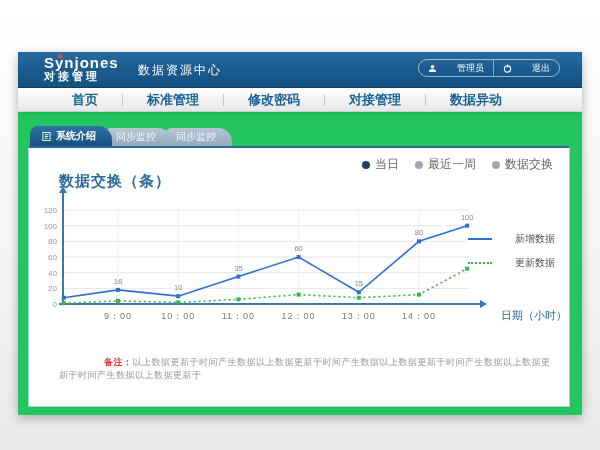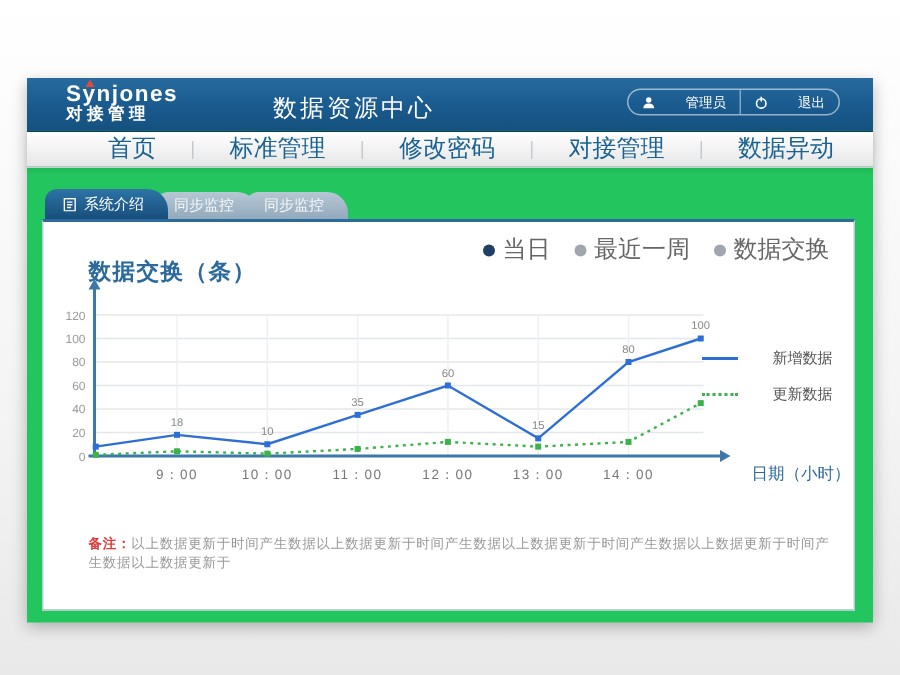--- a/index.html
+++ b/index.html
@@ -12,70 +12,70 @@
 
   
   .hdr { position:absolute; left:0; top:0; width:100%; height:36px;
     background:linear-gradient(180deg,#276b9e 0%,#1a5a8e 55%,#14517e 100%);
     border-bottom:1px solid #0e3f63; }
   .logo { position:absolute; left:26px; top:3px; color:#fff; line-height:1.05; }
   .logo .l1 { font-size:15px; font-weight:bold; letter-spacing:1px; position:relative;}
   .logo .l1 .spark { position:absolute; left:13px; top:-2px; width:0; height:0;
     border-left:3px solid transparent; border-right:3px solid transparent; border-bottom:5px solid #e04b3a;}
   .logo .l2 { font-size:11px; font-weight:bold; letter-spacing:3px; }
-  .hdr-title { position:absolute; left:120px; top:10px; color:#fff; font-size:16px; letter-spacing:2px;margin-left:44px; }
+  .hdr-title { position:absolute; left:120px; top:10px; color:#fff; font-size:12px; letter-spacing:2px; }
   .hdr-actions { position:absolute; right:22px; top:7px; height:18px; display:flex; align-items:center;
     border:1px solid rgba(255,255,255,.55); border-radius:10px; color:#fff; font-size:9px; }
   .hdr-actions .act { display:flex; align-items:center; gap:20px; padding:0 9px; height:100%; cursor:pointer; }
   .hdr-actions .act + .act { border-left:1px solid rgba(255,255,255,.45); }
   .hdr-actions svg { display:block; }
 
   
   .nav { position:absolute; left:0; top:36px; width:100%; height:24px;
     background:linear-gradient(180deg,#ffffff,#e6e6e6); border-bottom:1px solid #c9ced2;
     display:flex; align-items:center; padding-left:30px;
     box-shadow:0 2px 3px rgba(0,0,0,.08); }
-  .nav .item { color:#1a6292; font-size:16px; font-weight:normal; padding:0 24px; cursor:pointer; white-space:nowrap;text-align:center; }
+  .nav .item { color:#1a6292; font-size:13px; font-weight:bold; padding:0 24px; cursor:pointer; white-space:nowrap;text-align:center; }
   .nav .sep { width:1px; height:12px; background:#c5c9cd; }
 
   
   .tabs { position:absolute; left:12px; top:74px; height:20px; display:flex; align-items:flex-end; }
   .tab { height:20px; display:flex; align-items:center; gap:5px; font-size:10px;
     padding:0 16px 0 12px; border-radius:8px 14px 0 0; cursor:pointer; white-space:nowrap; }
-  .tab.active { background:linear-gradient(180deg,#2d74a8,#174e7b); color:#fff; font-weight:normal; z-index:3; }
+  .tab.active { background:linear-gradient(180deg,#2d74a8,#174e7b); color:#fff; font-weight:bold; z-index:3; }
   .tab.inactive { background:linear-gradient(180deg,#b7c7d4,#92aabd); color:#f3f7fa; margin-left:-8px; z-index:2; height:18px; }
   .tab.inactive:last-child { z-index:1; }
 
   
   .panel { position:absolute; left:10px; top:94px; width:542px; height:261px;
     background:#fff; border:1px solid #b9cbd8; border-top:2px solid #2b6a9b; }
 
   .range-legend { position:absolute; top:8px; right:16px; display:flex; gap:16px;
-    font-size:16px; color:#666; align-items:flex-start; }
+    font-size:12px; color:#666; align-items:flex-start; }
   .range-opt { display:flex; align-items:center; gap:5px; cursor:pointer; }
   .dot { width:8px; height:8px; border-radius:50%; }
   .dot.sel { background:#1f3f66; }
   .dot.unsel { background:#a0a6ad; }
 
   .ylabel { position:absolute; left:30px; top:24px; color:#2b6a9b; font-size:15px; font-weight:bold; letter-spacing:1px; }
   .xlabel { position:absolute; left:472px; top:160px; color:#2b6a9b; font-size:11px; font-weight:normal; }
 
   .chart-wrap { position:absolute; left:0; top:0; width:542px; height:200px; }
   svg text.ytick { font-family:"Liberation Sans","DejaVu Sans",sans-serif; font-size:8px; fill:#999; }
   svg text.xtick { font-family:"Liberation Sans","DejaVu Sans",sans-serif; font-size:9px; fill:#777; letter-spacing:1px; }
   svg text.ptlabel { font-family:"Liberation Sans","DejaVu Sans",sans-serif; font-size:7.5px; fill:#888; }
 
   .series-legend { position:absolute; right:14px; top:84px; display:flex; flex-direction:column; gap:10px; }
   .series-row { display:flex; align-items:center; gap:23px; font-size:10px; color:#555; }
   .line-sample { width:24px; height:0; }
   .line-sample.solid { border-top:2px solid #2e6fd6; }
   .line-sample.dotted { border-top:2px dotted #3bb24a; }
 
   .note { position:absolute; left:30px; top:208px; right:16px; font-size:9px; color:#999; letter-spacing:.5px; }
-  .note .pre { color:#e03a3a; font-weight:bold; }
+  .note .pre { color:#e03a3a; font-weight:bold;margin-left:45px; }
 </style>
 </head>
 <body>
 
 <div class="window">
 
   <div class="hdr">
     <div class="logo">
       <div class="l1"><span class="spark"></span><span>Synjones</span></div>
       <div class="l2">对接管理</div>

